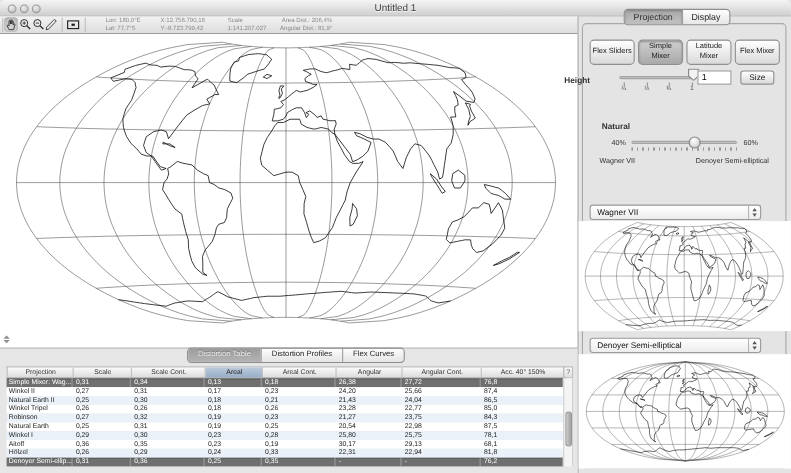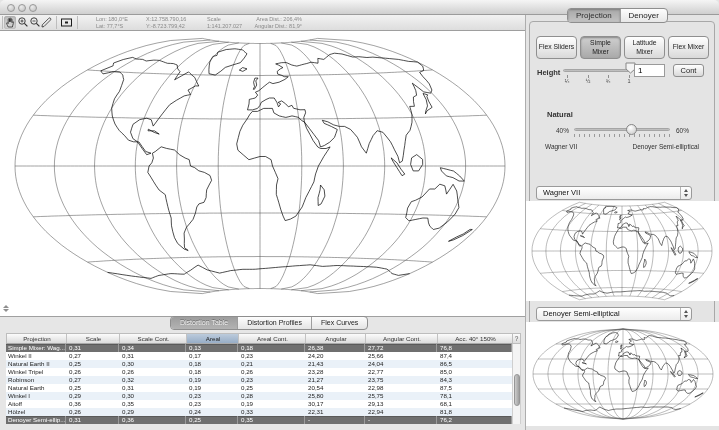--- a/index.html
+++ b/index.html
@@ -104,20 +104,21 @@
 </style>
 </head>
 <body>
 
 <div id="app">
 
   <div class="abs" id="titlebar">
     <span class="tlight" style="left:7px"></span>
     <span class="tlight" style="left:18px"></span>
     <span class="tlight" style="left:29px"></span>
+    <div id="window-title">Untitled 1</div>
   </div>
 
   <div class="abs" id="toolbar">
     <span class="tsep" style="left:2px"></span>
     <span class="tool sel" style="left:4px">
       <svg width="12" height="13" viewBox="0 0 12 13">
           <path d="M4.2 11C3.4 9.2 2.2 7.4 2.7 6.9c.4-.4 1.1 0 1.5.7V3.4c0-.9 1.2-.9 1.3 0v2.4V2.7c0-.9 1.3-.9 1.3 0v3.1V3.5c0-.8 1.2-.8 1.2 0v3.2c.4-.8 1.2-1.3 1.5-.8.3.6-.5 2.2-1.1 5.1z" fill="none" stroke="#2e2e2e" stroke-width="0.8"></path>
         </svg>
     </span>
     <span class="tool" style="left:17px">
@@ -285,48 +286,48 @@
         </div>
       </div>
     <div id="vscroll">
       <div id="vscroll-thumb"></div>
     </div>
   </div>
 
   <div class="abs" id="panel-box"></div>
   <div id="projection-display-tabs">
       <div class="seg sel">Projection</div>
-      <div class="seg">Denoyer</div>
+      <div class="seg">Display</div>
     </div>
   <div id="mixer-buttons">
       <div class="mixbtn">Flex Sliders</div>
       <div class="mixbtn sel">Simple Mixer</div>
       <div class="mixbtn">Latitude Mixer</div>
       <div class="mixbtn">Flex Mixer</div>
     </div>
 
-  <div class="abs ctl-label" style="left:537px; top:68px">Height</div>
+  <div class="abs ctl-label" style="left:513px; top:68px">Height</div>
   <div class="abs slider-track" style="left:563px; top:69px; width:67px"></div>
   <div class="abs" id="height-ticks">
       <div class="tickmark" style="left: 567px; top: 75px;"></div>
       <div class="ticklab" style="left: 567px; top: 78px;">¼</div>
       <div class="tickmark" style="left: 588px; top: 75px;"></div>
       <div class="ticklab" style="left: 588px; top: 78px;">½</div>
       <div class="tickmark" style="left: 608px; top: 75px;"></div>
       <div class="ticklab" style="left: 608px; top: 78px;">¾</div>
       <div class="tickmark" style="left: 629px; top: 75px;"></div>
       <div class="ticklab" style="left: 629px; top: 78px;">1</div>
     </div>
   <div class="abs" id="height-knob" style="left: 624.5px; top: 62px;">
     <svg width="11" height="12" viewBox="0 0 11 12">
         <polygon points="1,1 10,1 10,7 5.5,11 1,7" fill="#f4f4f4" stroke="#878787"></polygon>
       </svg>
   </div>
   <input class="abs" style="left: 634px; top: 64px; width: 31px; height: 13px; border: 1px solid rgb(154, 154, 154); font-size: 8px; padding-left: 3px; font-family: &quot;Liberation Sans&quot;, sans-serif;" readonly="" value="1">
-  <div class="abs" style="left:673px; top:64px; width:31px; height:13px; border:1px solid #8f8f8f; border-radius:3px; background:linear-gradient(#ffffff,#d9d9d9); font-size:7.5px; line-height:12px; text-align:center; color:#1b1b1b">Cont</div>
+  <div class="abs" style="left:673px; top:64px; width:31px; height:13px; border:1px solid #8f8f8f; border-radius:3px; background:linear-gradient(#ffffff,#d9d9d9); font-size:7.5px; line-height:12px; text-align:center; color:#1b1b1b">Size</div>
 
   <div class="abs ctl-label" style="left:547px; top:110px">Natural</div>
   <div class="abs pctlab" style="left:556px; top:127px">40%</div>
   <div class="abs slider-track" style="left:574px; top:128px; width:96px"></div>
   <div class="abs" id="weight-ruler" style="left:574px; top:134px; width:97px"></div>
   <div class="abs" id="weight-knob" style="left: 626.1px; top: 124px;"></div>
   <div class="abs pctlab" style="left:676px; top:127px">60%</div>
   <div class="abs projname" style="left:545px; top:143px">Wagner VII</div>
   <div class="abs projname" style="left:599px; top:143px; width:100px; text-align:right">Denoyer Semi-elliptical</div>
 

